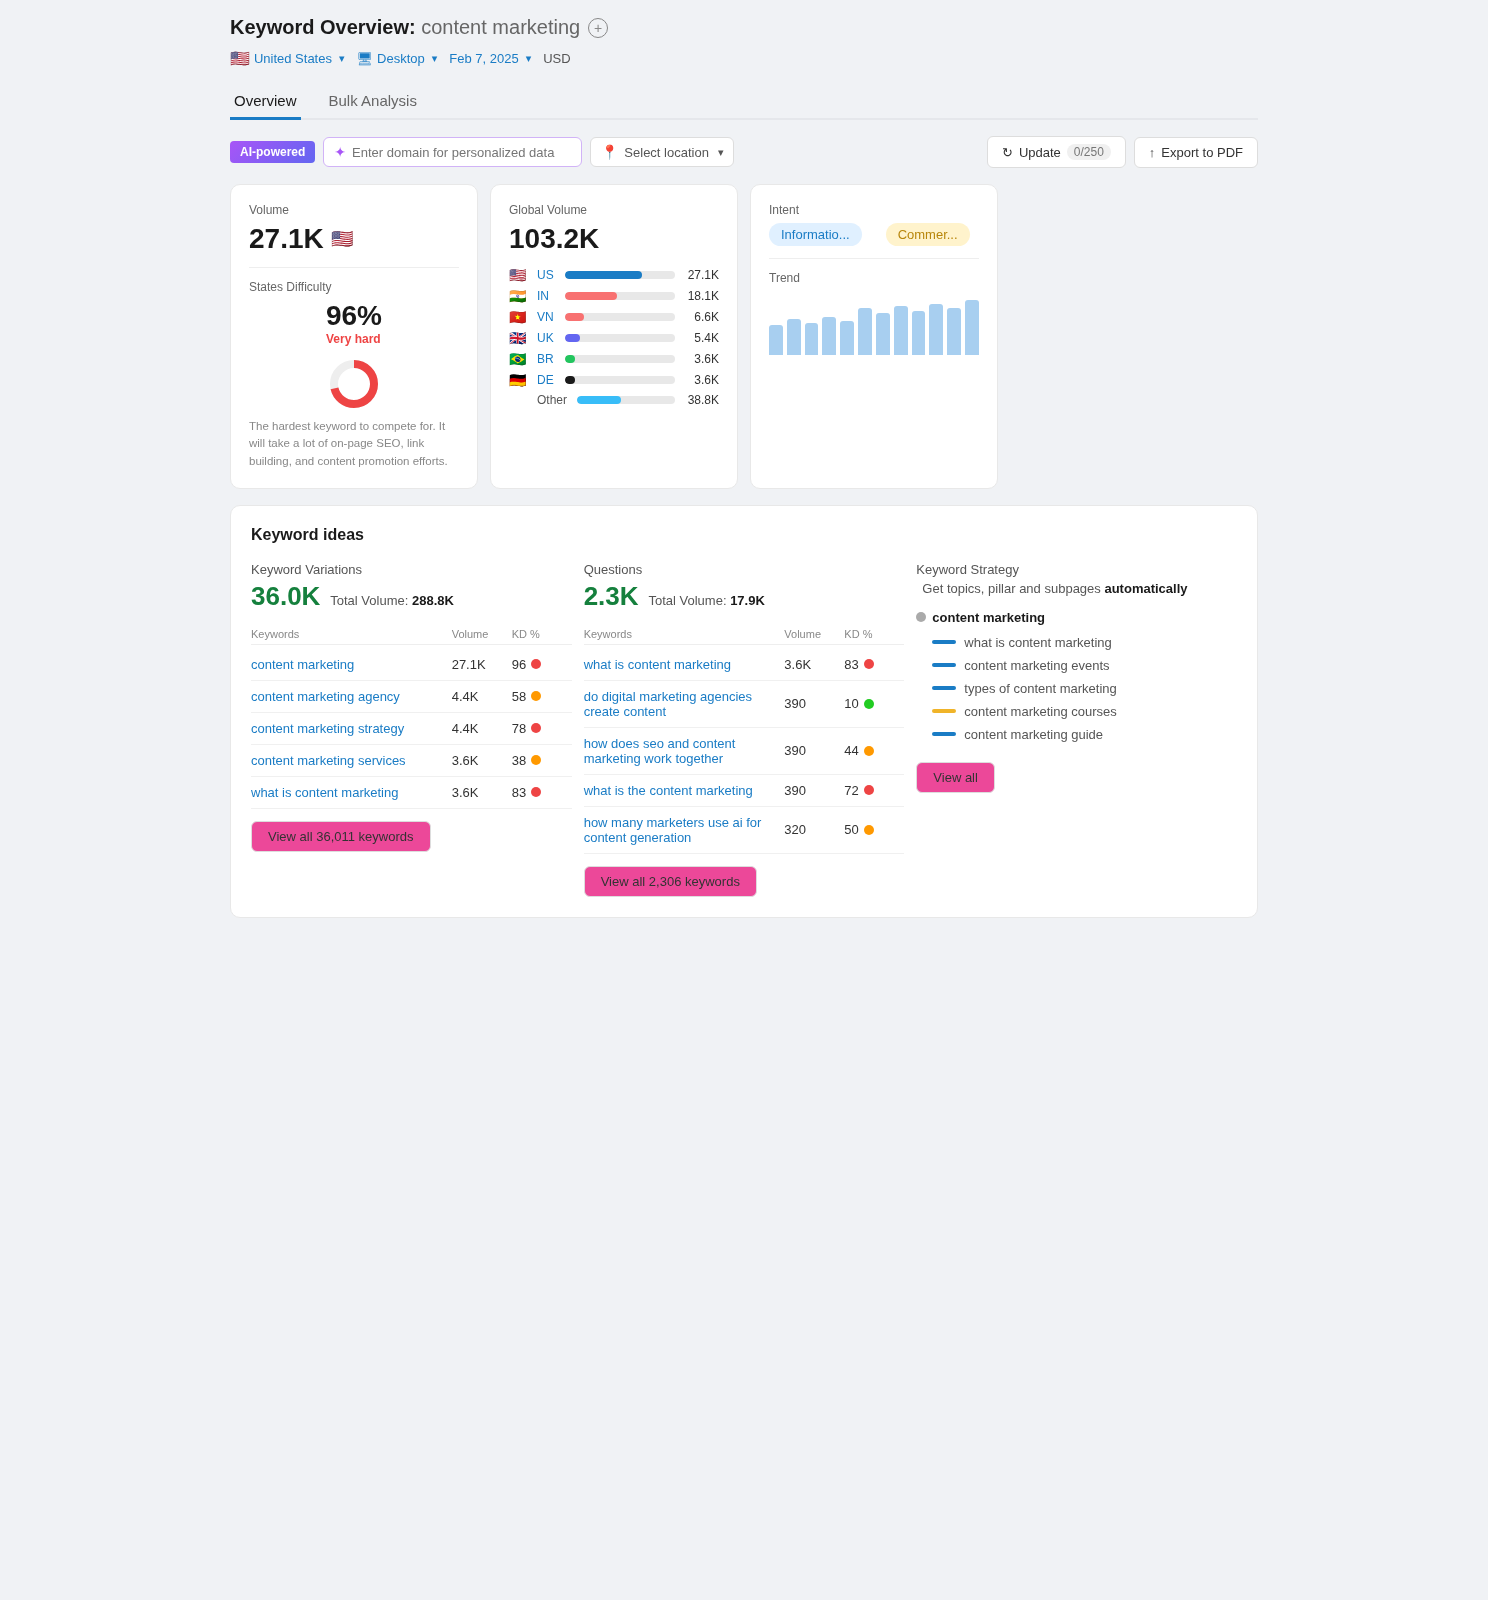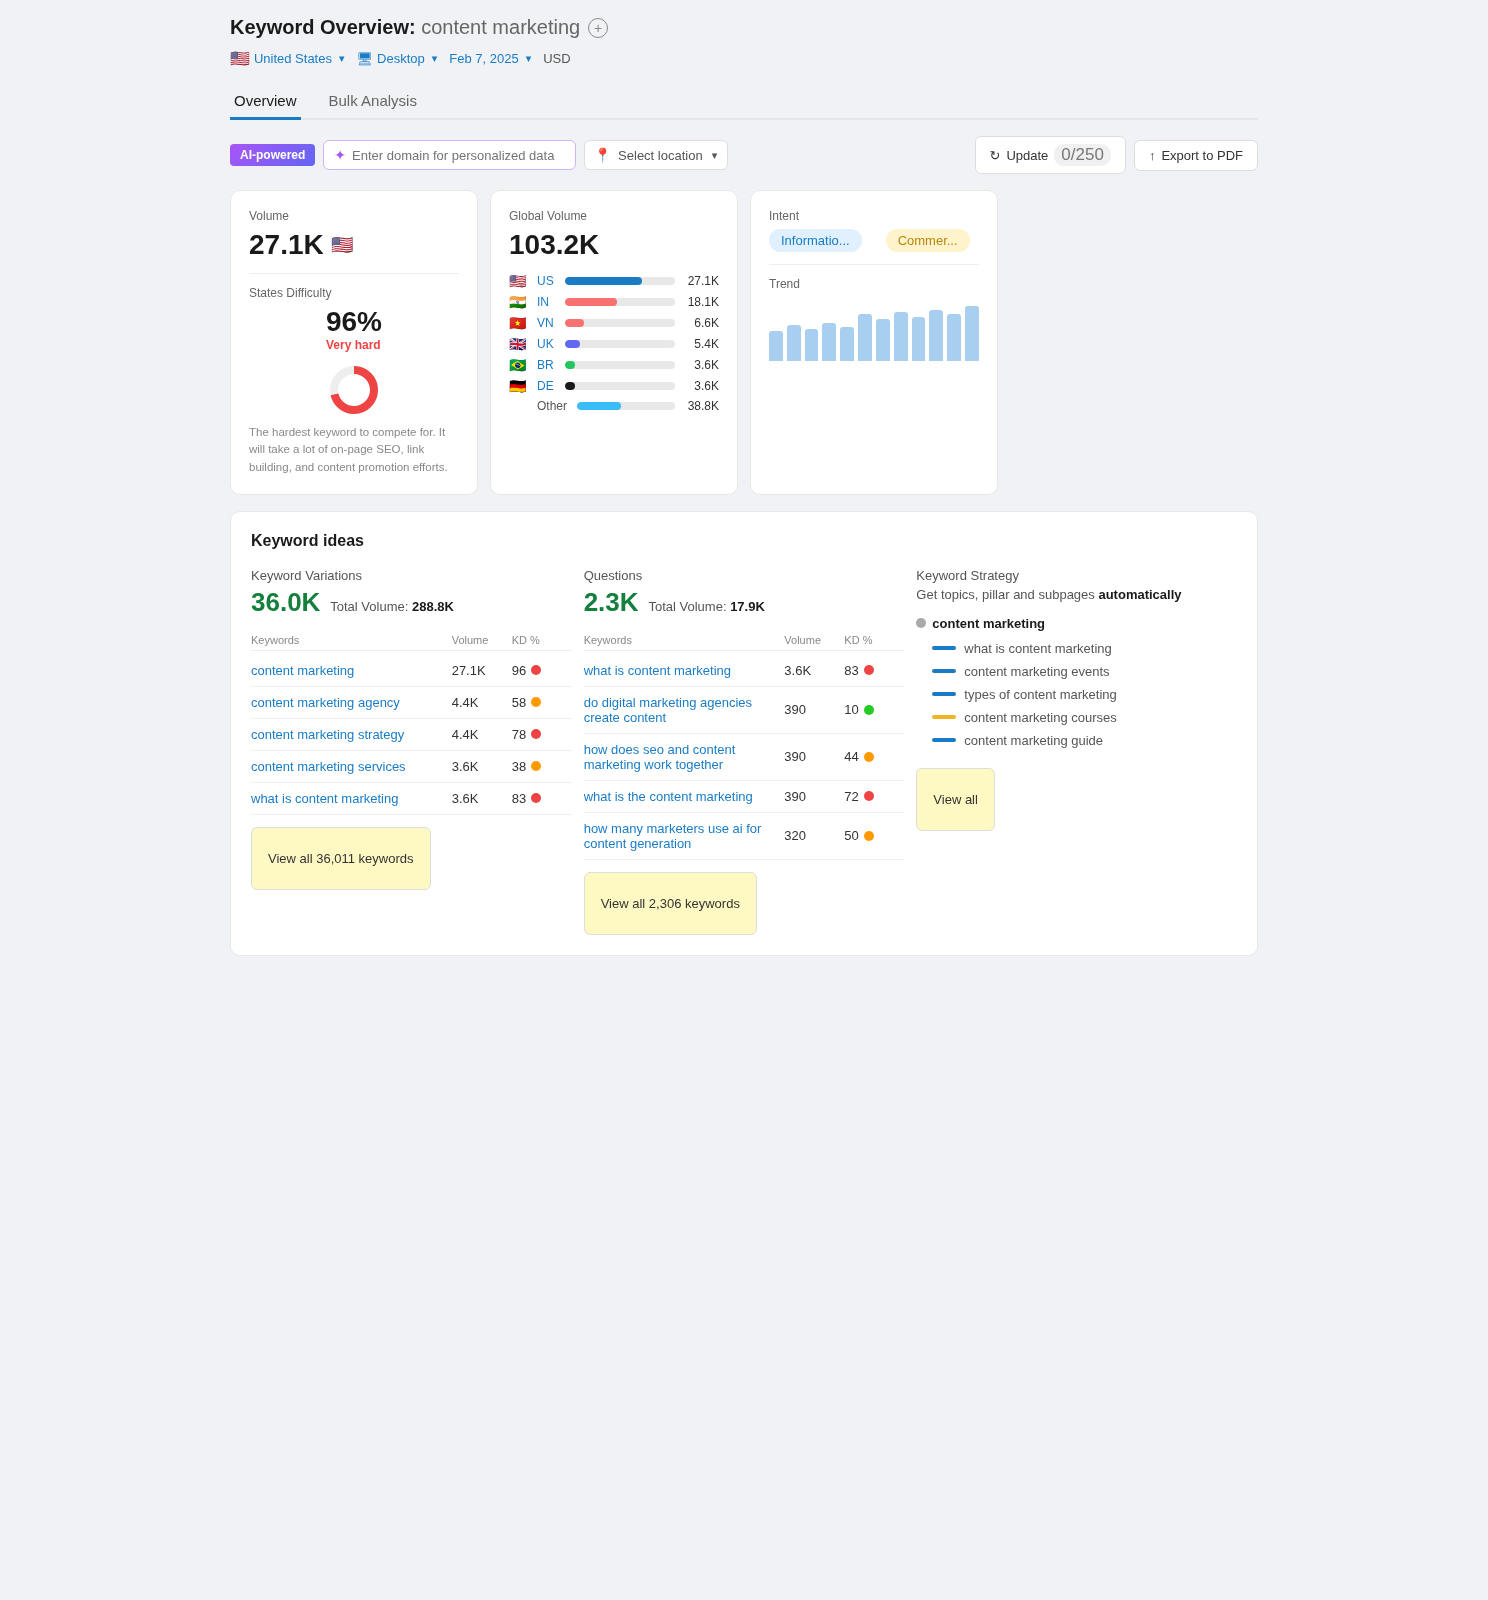--- a/index.html
+++ b/index.html
@@ -26,21 +26,21 @@
     
     .toolbar { display: flex; align-items: center; gap: 8px; margin-bottom: 16px; }
     .ai-badge { background: linear-gradient(135deg, #a855f7, #6366f1); color: white; font-size: 12px; font-weight: 600; padding: 4px 10px; border-radius: 4px; white-space: nowrap; }
     .domain-input-wrap { flex: 1; max-width: 360px; display: flex; align-items: center; border: 1.5px solid #d1b3f7; border-radius: 6px; padding: 6px 10px; background: #fff; gap: 6px; }
     .domain-input-wrap .sparkle { color: #a855f7; font-size: 14px; }
     .domain-input { border: none; outline: none; flex: 1; font-size: 13px; color: #999; background: transparent; }
     .location-select { display: flex; align-items: center; gap: 6px; border: 1.5px solid #ddd; border-radius: 6px; padding: 6px 10px; background: #fff; cursor: pointer; font-size: 13px; color: #555; }
     .location-select .pin-icon { font-size: 14px; color: #888; }
     .toolbar-spacer { flex: 1; }
     .update-btn { display: flex; align-items: center; gap: 6px; border: 1.5px solid #ddd; border-radius: 6px; padding: 7px 14px; background: #fff; cursor: pointer; font-size: 13px; color: #333; }
-    .update-count { background: #f0f0f0; border-radius: 10px; padding: 1px 7px; font-size: 17px; color: #777; }
+    .update-count { background: #f0f0f0; border-radius: 10px; padding: 1px 7px; font-size: 12px; color: #777; }
     .export-btn { display: flex; align-items: center; gap: 6px; border: 1.5px solid #ddd; border-radius: 6px; padding: 7px 14px; background: #fff; cursor: pointer; font-size: 13px; color: #333; }
 
     
     .metrics-row { display: grid; grid-template-columns: 1fr 1fr 1fr 1fr; gap: 12px; margin-bottom: 16px; }
     .metric-card { background: #fff; border-radius: 10px; padding: 18px; border: 1px solid #e8e8e8; }
     .metric-label { font-size: 12px; color: #666; margin-bottom: 6px; }
     .metric-value { font-size: 28px; font-weight: 700; color: #1a1a1a; }
     .metric-divider { border: none; border-top: 1px solid #eee; margin: 12px 0; }
 
     
@@ -92,24 +92,24 @@
     .kw-table-header { display: grid; grid-template-columns: 1fr 60px 60px; font-size: 11px; color: #888; padding: 4px 0; border-bottom: 1px solid #eee; margin-bottom: 4px; }
     .kw-row { display: grid; grid-template-columns: 1fr 60px 60px; padding: 8px 0; border-bottom: 1px solid #f0f0f0; align-items: center; }
     .kw-link { color: #1a7cc5; font-size: 13px; text-decoration: none; cursor: pointer; }
     .kw-vol { font-size: 13px; color: #333; }
     .kw-kd { font-size: 13px; color: #333; display: flex; align-items: center; gap: 5px; }
     .dot { width: 10px; height: 10px; border-radius: 50%; display: inline-block; flex-shrink: 0; }
     .dot-red { background: #e44; }
     .dot-orange { background: #f90; }
     .dot-green { background: #2c2; }
 
-    .view-all-btn { margin-top: 12px; border: 1.5px solid #ddd; border-radius: 6px; padding: 23px 16px; background: #fef9c3; cursor: pointer; font-size: 13px; color: #333; text-align: right; }
-
-    
-    .strategy-desc { font-size: 13px; color: #555; margin-bottom: 14px; }
+    .view-all-btn { margin-top: 12px; border: 1.5px solid #ddd; border-radius: 6px; padding: 7px 16px; background: #ec4899; cursor: pointer; font-size: 13px; color: #333; text-align: right; }
+
+    
+    .strategy-desc { font-size: 13px; color: #555; margin-bottom: 14px; margin-left: 6px; }
     .strategy-desc strong { color: #1a1a1a; }
     .strategy-root { display: flex; align-items: center; gap: 6px; font-size: 13px; font-weight: 600; margin-bottom: 10px; }
     .strategy-root-dot { width: 10px; height: 10px; border-radius: 50%; background: #aaa; }
     .strategy-items { margin-left: 16px; }
     .strategy-item { display: flex; align-items: center; gap: 8px; margin-bottom: 8px; font-size: 13px; color: #555; }
     .strategy-line { width: 24px; height: 4px; border-radius: 2px; flex-shrink: 0; }
     .line-blue { background: #1a7cc5; }
     .line-yellow { background: #f0b429; }
 
     .chevron { font-size: 11px; margin-left: 3px; }

